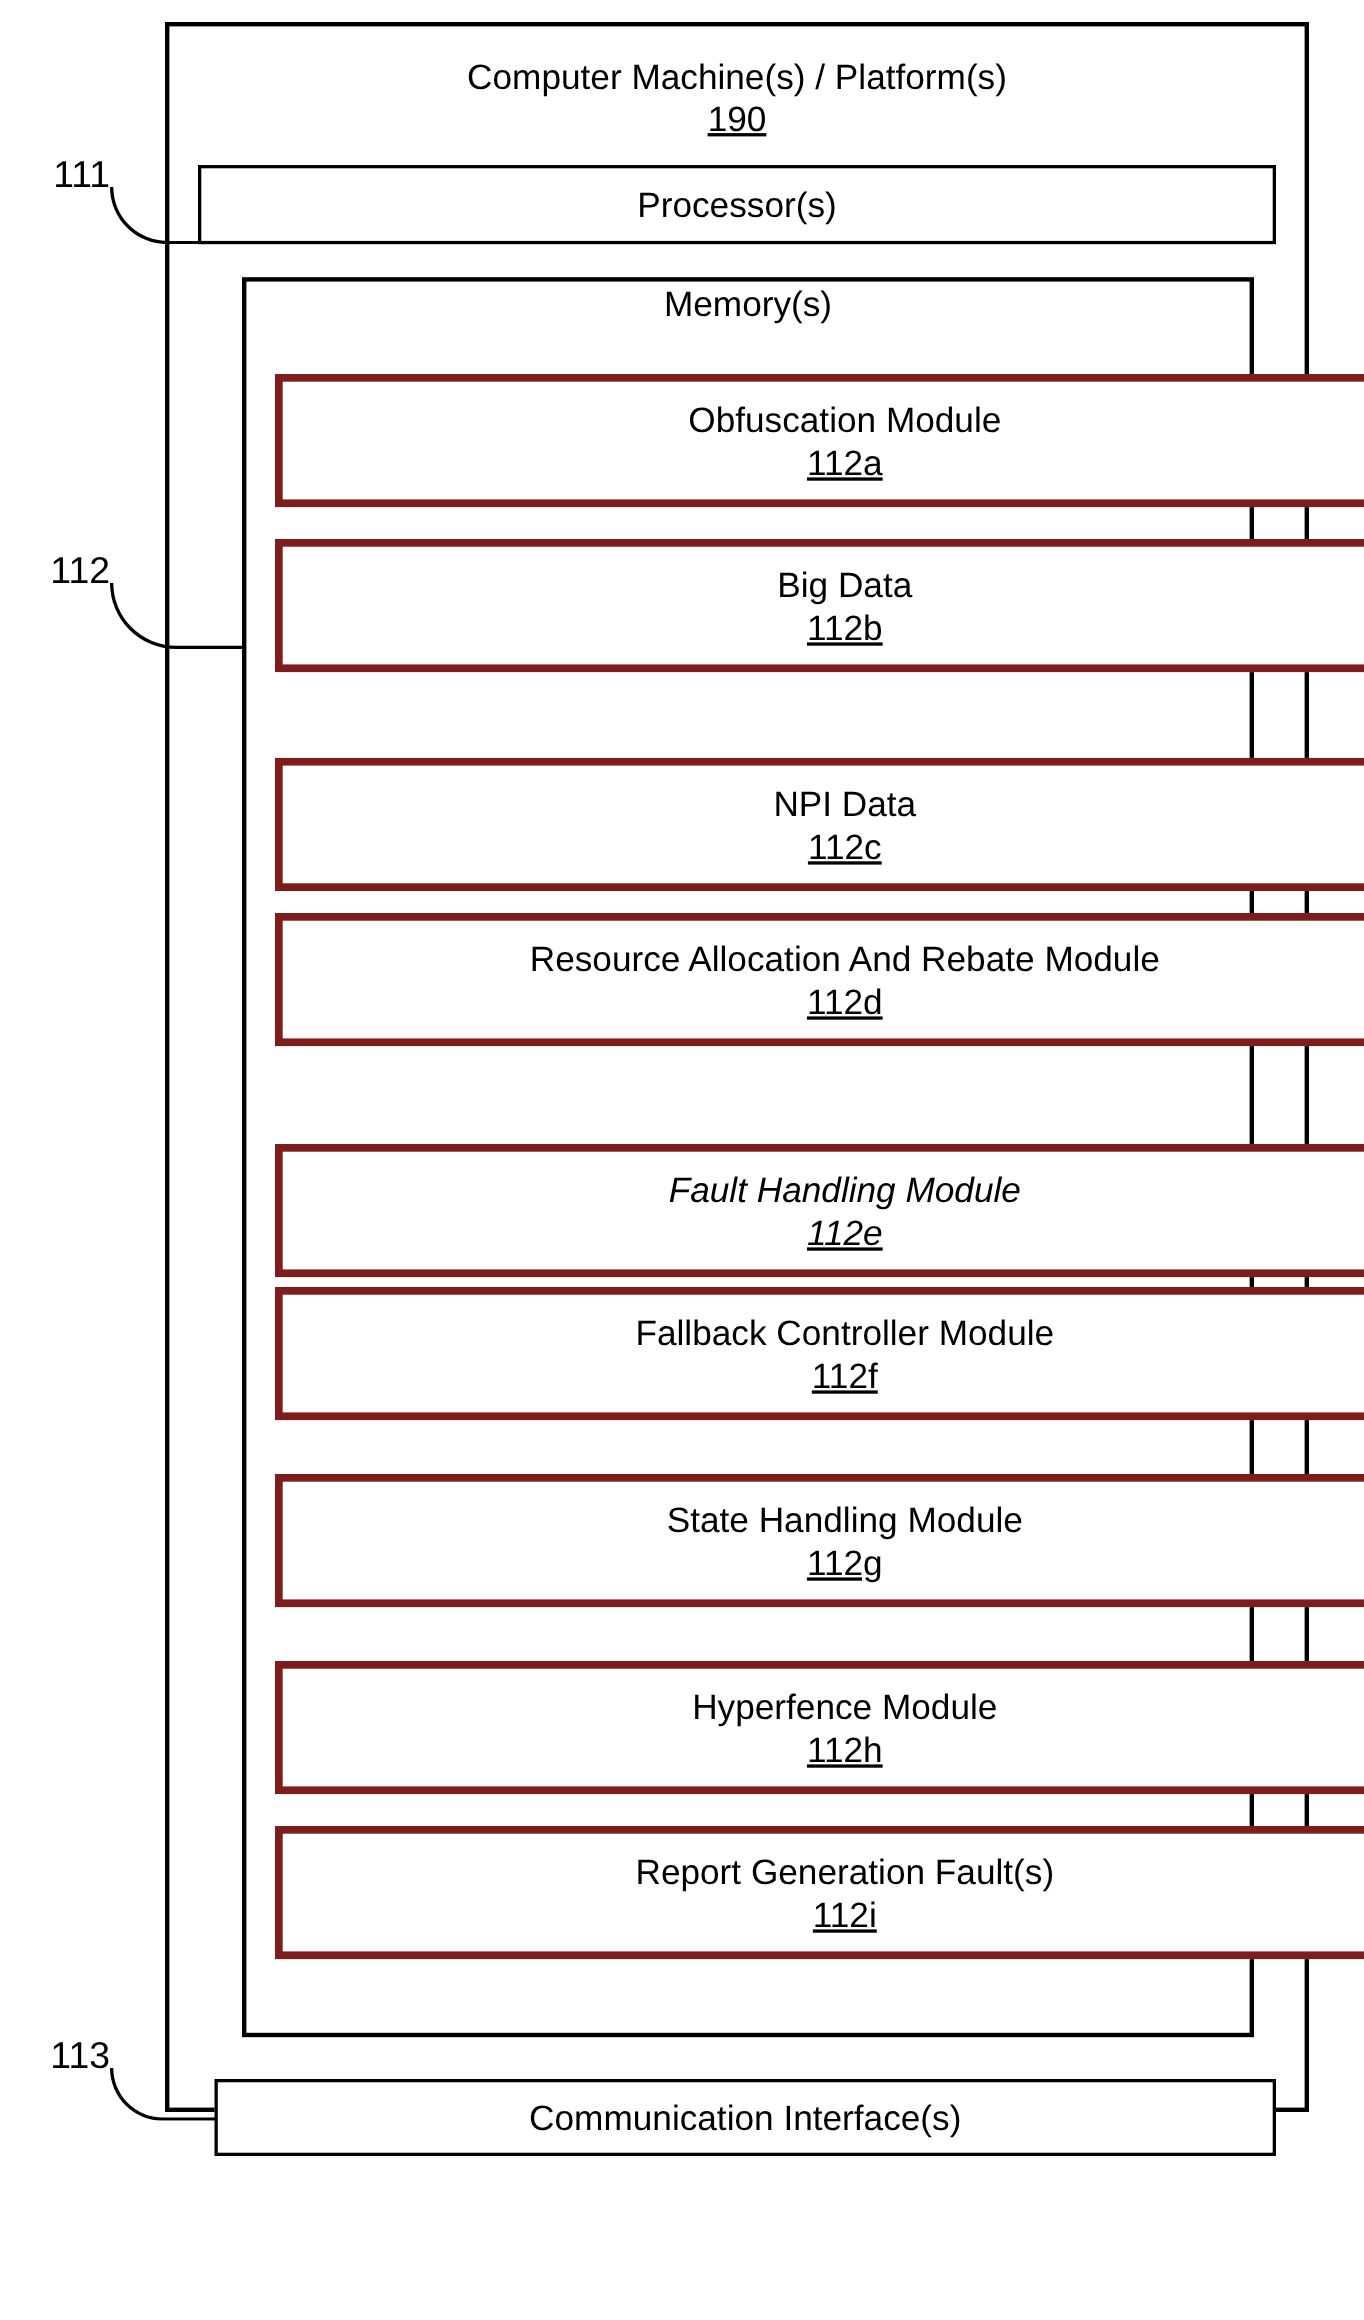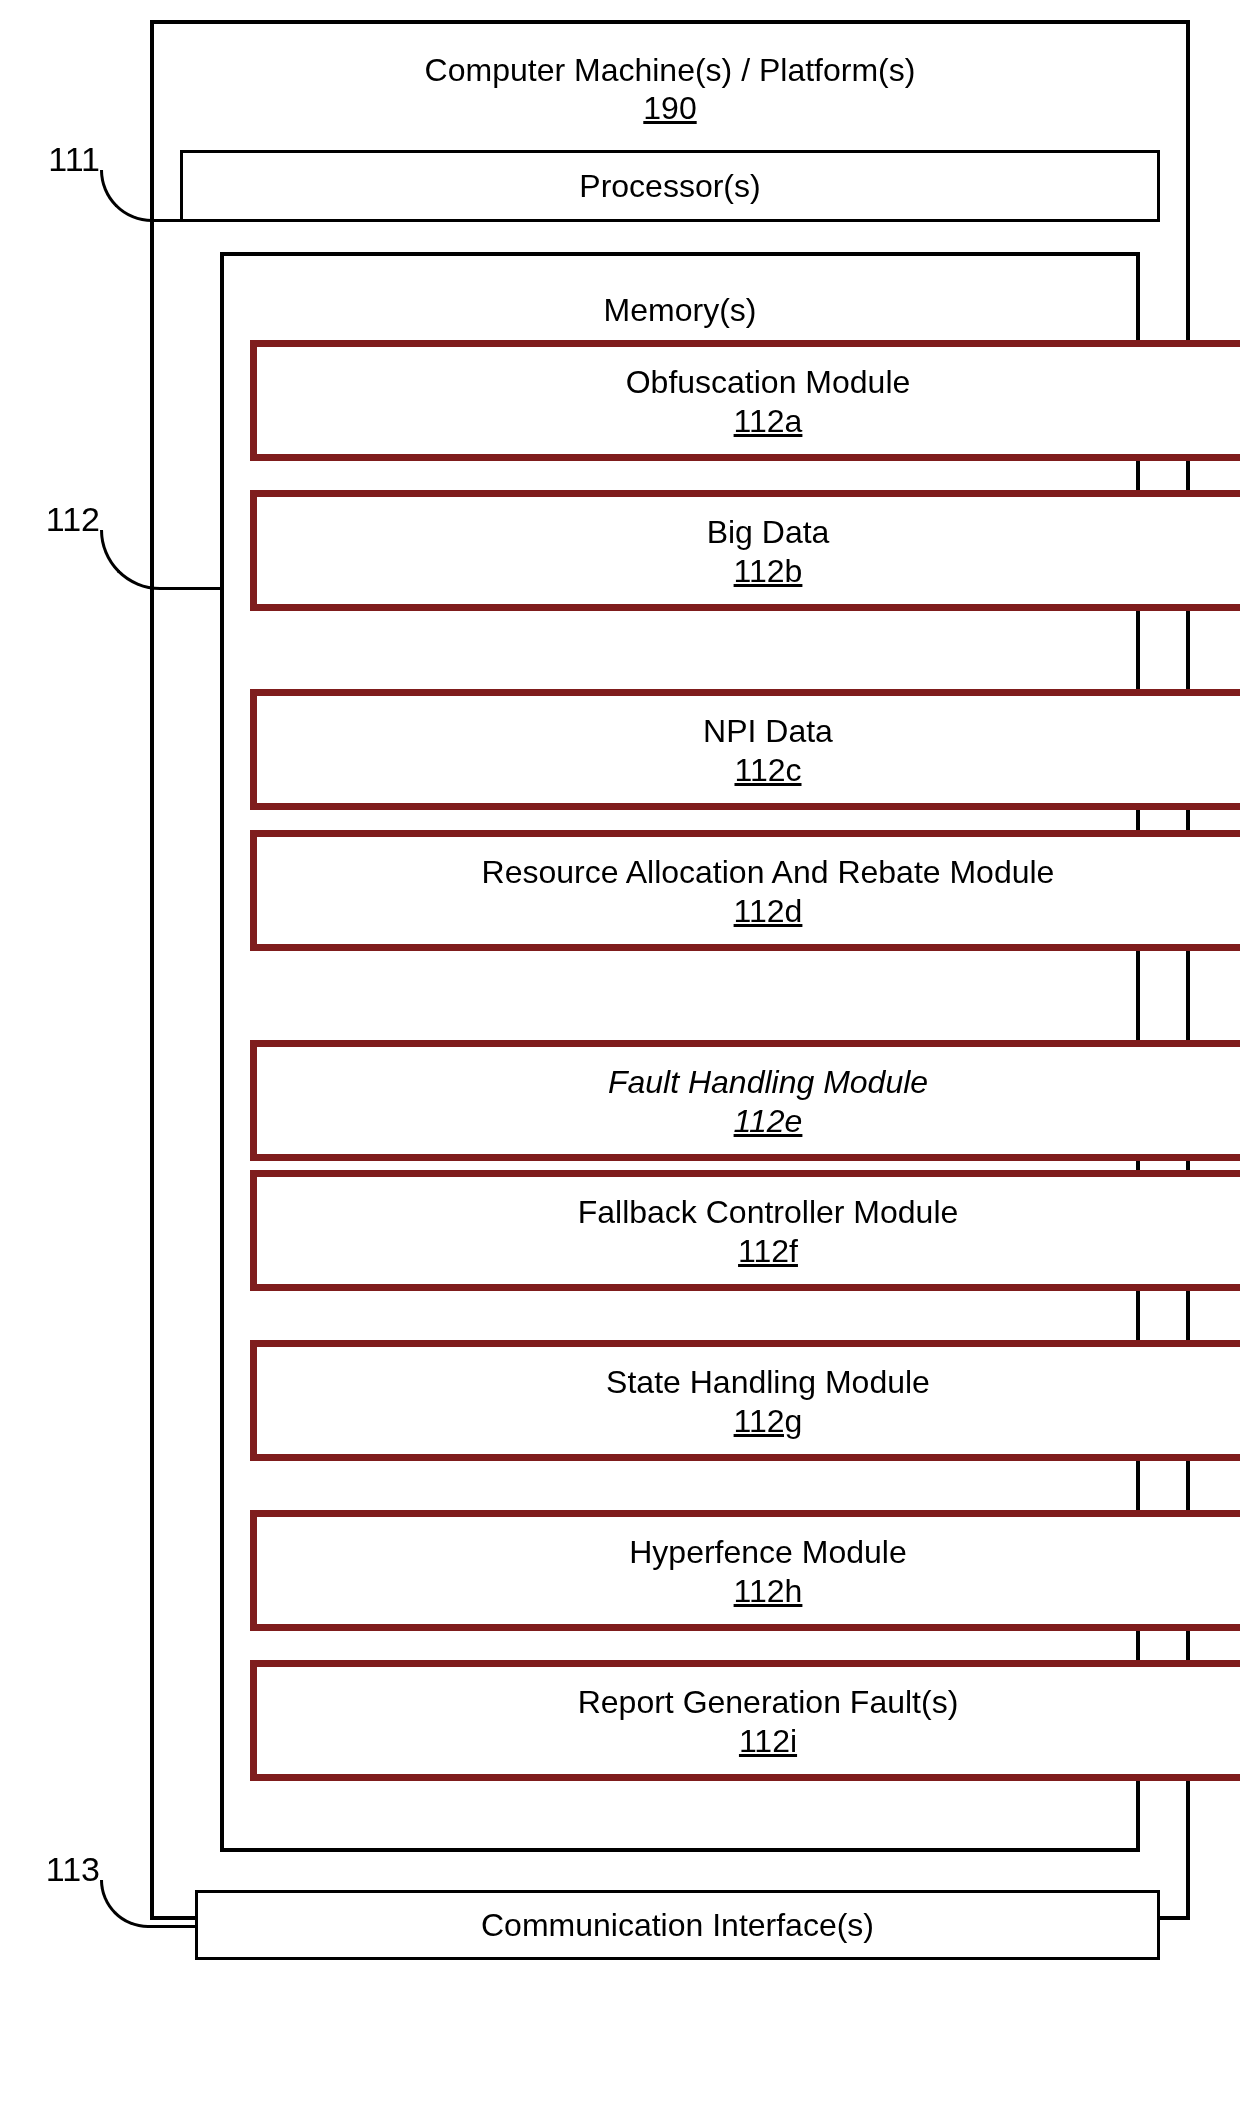--- a/index.html
+++ b/index.html
@@ -51,21 +51,21 @@
   }
   .memory {
     left: 220px;
     top: 252px;
     width: 920px;
     height: 1600px;
     border-width: 4px;
     text-align: center;
   }
   .memory-title {
-    padding-top: 36px;
+    padding-top: 2px;
     font-size: 32px;
   }
   .module {
     position: absolute;
     left: 250px;
     width: 1036px;
     border: 7px solid #7f1d1d;
     background: #fff;
     text-align: center;
     padding: 16px 10px 14px 10px;

